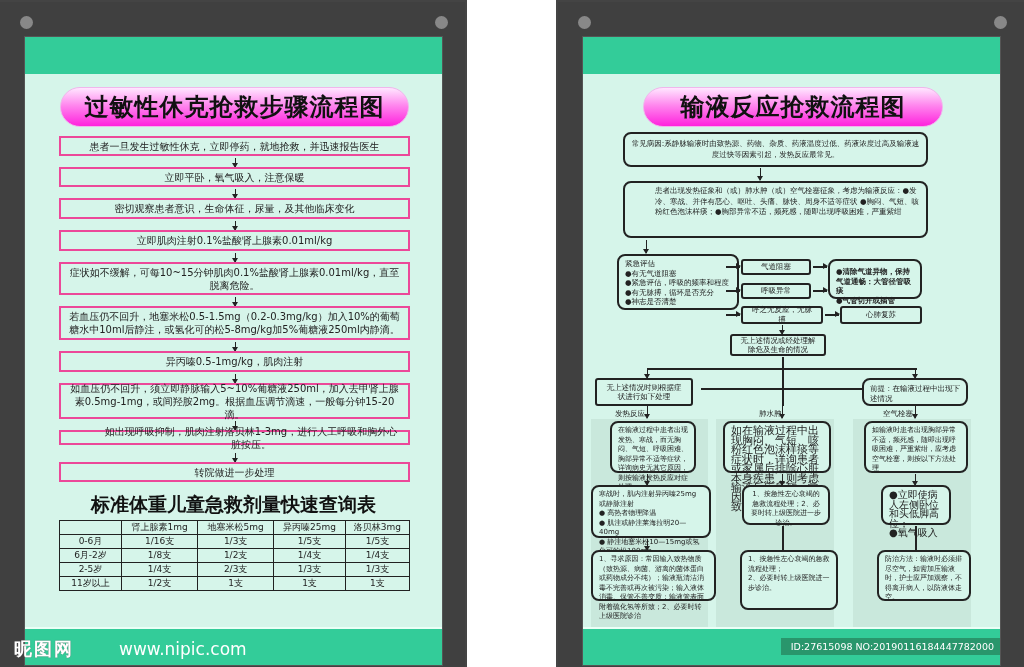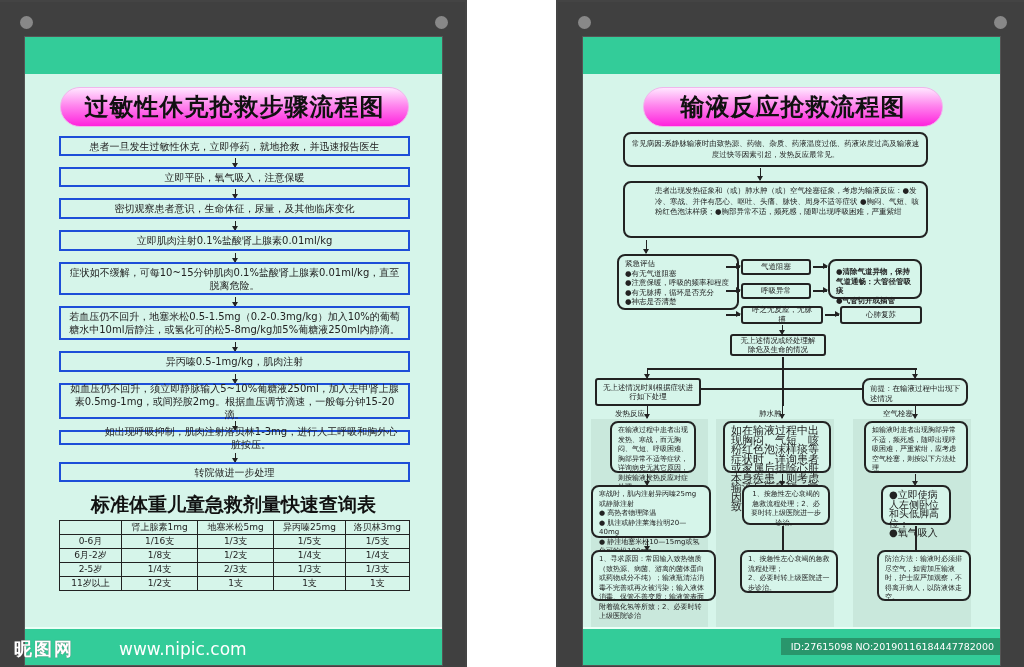--- a/index.html
+++ b/index.html
@@ -18,21 +18,21 @@
 
   .band-top { position: absolute; left: 0; top: 0; width: 100%; height: 37px; background: #33cc99; }
   .band-bottom { position: absolute; left: 0; bottom: 0; width: 100%; height: 38px; background: #33cc99; border-top: 2px solid #eafff6; }
 
   .title-pill { position: absolute; top: 50px; height: 40px; border-radius: 20px;
     background: linear-gradient(to bottom, #ffe6ff 0%, #ff88ee 45%, #ff22dd 100%);
     border: 1px solid #f0b6ec; display: flex; align-items: center; justify-content: center;
     font-size: 24px; font-weight: bold; color: #111; letter-spacing: 1px; }
 
   
-  .flow-box { position: absolute; left: 34px; width: 351px; border: 2px solid #1d4ed8; background: #d6f5ea;
+  .flow-box { position: absolute; left: 34px; width: 351px; border: 2px solid #ec4899; background: #d6f5ea;
     font-size: 10px; line-height: 13px; text-align: center; display: flex; align-items: center; justify-content: center; padding: 0 6px; }
   .arrow-v { position: absolute; width: 1px; background: #222; }
   .arrow-v::after { content: ""; position: absolute; left: -3px; bottom: -1px; border-left: 3.5px solid transparent; border-right: 3.5px solid transparent; border-top: 5px solid #222; }
 
   .table-title { position: absolute; left: 0; width: 100%; top: 455px; text-align: center; font-size: 19px; font-weight: bold; color: #111; }
   table.dose { position: absolute; left: 34px; top: 483px; width: 351px; border-collapse: collapse; font-size: 9px; }
   table.dose td, table.dose th { border: 1.5px solid #222; height: 13.4px; text-align: center; font-weight: normal; background: #d6f5ea; }
 
   .watermark { position: absolute; left: -22px; bottom: 6px; font-size: 18px; color: #fff; font-weight: bold; display: flex; align-items: center; gap: 4px; }
   .watermark .logo { letter-spacing: 2px; text-shadow: 0 0 1px #666; }
@@ -143,21 +143,21 @@
 
     <div class="rbox center" style="left:40px; top:95px; width:305px; height:35px; padding-top:5px;">常见病因:系静脉输液时由致热源、药物、杂质、药液温度过低、药液浓度过高及输液速度过快等因素引起，发热反应最常见。</div>
     <div class="arrow-v" style="left:177px; top:131px; height:12px;"></div>
 
     <div class="rbox" style="left:40px; top:144px; width:305px; height:57px; padding-left:30px;">患者出现发热征象和（或）肺水肿（或）空气栓塞征象，考虑为输液反应：●发冷、寒战、并伴有恶心、呕吐、头痛、脉快、周身不适等症状 ●胸闷、气短、咳粉红色泡沫样痰；●胸部异常不适，频死感，随即出现呼吸困难，严重紫绀</div>
     <div class="arrow-v" style="left:63px; top:203px; height:13px;"></div>
 
     <div class="rbox" style="left:20px; top:217px; width:122px; height:56px; line-height:9.5px;margin-left:14px;">
       <div>紧急评估</div>
       <div>●有无气道阻塞</div>
-      <div>●注意保暖，呼吸的频率和程度</div>
+      <div>●紧急评估，呼吸的频率和程度</div>
       <div>●有无脉搏，循环是否充分</div>
       <div>●神志是否清楚</div>
     </div>
 
     <div class="arrow-r" style="left:143px; top:229px; width:14px;"></div>
     <div class="arrow-r" style="left:143px; top:253px; width:14px;"></div>
     <div class="arrow-r" style="left:143px; top:277px; width:14px;"></div>
 
     <div class="rbox sq" style="left:158px; top:222px; width:70px; height:16px;">气道阻塞</div>
     <div class="rbox sq" style="left:158px; top:246px; width:70px; height:16px;">呼吸异常</div>
@@ -174,21 +174,21 @@
     <div class="rbox sq" style="left:257px; top:269px; width:82px; height:18px;">心肺复苏</div>
 
     <div class="arrow-v" style="left:199px; top:288px; height:9px;"></div>
 
     <div class="rbox sq" style="left:147px; top:297px; width:96px; height:22px; line-height:9px;">无上述情况或经处理解除危及生命的情况</div>
     <div class="line-v" style="left:199px; top:320px; height:49px;"></div>
     <div class="line-h" style="left:64px; top:331px; width:270px;"></div>
     <div class="arrow-v" style="left:64px; top:331px; height:10px;"></div>
     <div class="arrow-v" style="left:332px; top:331px; height:10px;"></div>
 
-    <div class="rbox sq" style="left:12px; top:341px; width:106px; height:28px; line-height:9.5px;">无上述情况时则根据症状进行如下处理</div>
+    <div class="rbox sq" style="left:12px; top:341px; width:98px; height:28px; line-height:9.5px;">无上述情况时则根据症状进行如下处理</div>
     <div class="line-h" style="left:118px; top:351px; width:162px;"></div>
     <div class="rbox" style="left:279px; top:341px; width:106px; height:28px; line-height:9.5px; padding-top:4px;">前提：在输液过程中出现下述情况</div>
 
     <div class="lbl" style="left:32px; top:372px;">发热反应</div>
     <div class="arrow-v" style="left:64px; top:369px; height:12px;"></div>
     <div class="lbl" style="left:176px; top:372px;">肺水肿</div>
     <div class="arrow-v" style="left:199px; top:369px; height:12px;"></div>
     <div class="lbl" style="left:300px; top:372px;">空气栓塞</div>
     <div class="arrow-v" style="left:332px; top:369px; height:12px;"></div>
 
@@ -203,21 +203,21 @@
 ● 肌注或静注莱海拉明20—40mg
 ● 静注地塞米松10—15mg或氢化可的松100mg.
 ●如末梢发凉或皮肤苍白可肌注或静注</div>
     <div class="arrow-v" style="left:64px; top:502px; height:11px;"></div>
     <div class="rbox" style="left:8px; top:513px; width:125px; height:51px; font-size:7px; line-height:9.5px;">1、寻求原因：常因输入致热物质（致热源、病菌、游离的菌体蛋白或药物成分不纯）；输液瓶清洁消毒不完善或再次被污染；输入液体消毒、保管不善变质；输液管表面附着硫化氢等所致；2、必要时转上级医院诊治</div>
 
     <div class="rbox" style="left:140px; top:384px; width:108px; height:52px; font-size:11px; line-height:9.5px;">如在输液过程中出现胸闷、气短、咳粉红色泡沫样痰等症状时，详询患者或家属后排除心脏本身疾患，则考虑输液反应所致，常因输液速度过快导致左心衰症状</div>
     <div class="arrow-v" style="left:199px; top:437px; height:11px;"></div>
     <div class="rbox" style="left:159px; top:448px; width:88px; height:40px; font-size:7px; line-height:9.5px; text-align:center;">1、按急性左心衰竭的急救流程处理；2、必要时转上级医院进一步诊治。</div>
     <div class="line-v" style="left:199px; top:489px; height:24px;"></div>
-    <div class="rbox" style="left:157px; top:513px; width:98px; height:43px; font-size:7px; line-height:9.5px; white-space:pre-line;">1、按急性左心衰竭的急救流程处理；
+    <div class="rbox" style="left:157px; top:513px; width:98px; height:60px; font-size:7px; line-height:9.5px; white-space:pre-line;">1、按急性左心衰竭的急救流程处理；
 2、必要时转上级医院进一步诊治。</div>
 
     <div class="rbox" style="left:281px; top:384px; width:104px; height:52px; font-size:7px; line-height:9.5px;">如输液时患者出现胸部异常不适，频死感，随即出现呼吸困难，严重紫绀，应考虑空气栓塞，则按以下方法处理</div>
     <div class="arrow-v" style="left:332px; top:437px; height:11px;"></div>
     <div class="rbox" style="left:298px; top:448px; width:70px; height:40px; font-size:10px; line-height:9.5px; white-space:pre-line;">●立即使病人左侧卧位和头低脚高位；
 ●氧气吸入</div>
     <div class="line-v" style="left:332px; top:489px; height:24px;"></div>
     <div class="rbox" style="left:294px; top:513px; width:94px; height:51px; font-size:7px; line-height:9.5px;">防治方法：输液时必须排尽空气，如需加压输液时，护士应严加观察，不得离开病人，以防液体走空。</div>
 
     <div class="band-bottom"></div>

